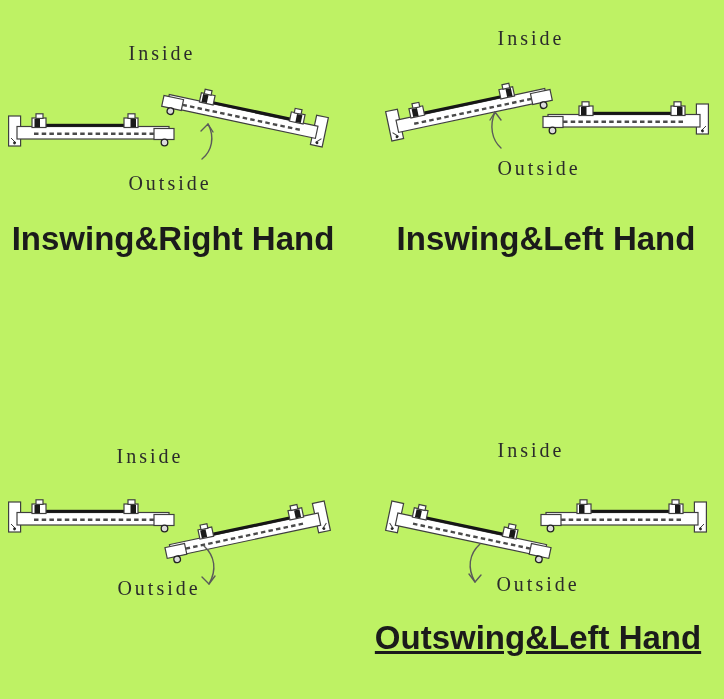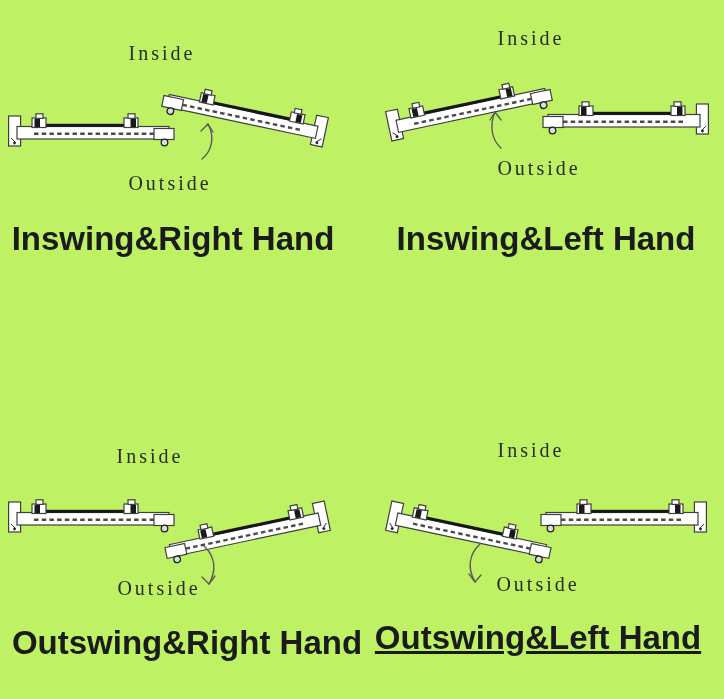--- a/index.html
+++ b/index.html
@@ -101,21 +101,20 @@
       <g transform="rotate(-12 321 97)">
         <use href="#door-sym" transform="translate(328,78) scale(-1,1)"></use>
       </g>
       <g class="arrow">
         <path d="M204 126 C215 136 217 150 209 164"></path>
         <path d="M209 164 L202 157 M209 164 L215 156"></path>
       </g>
     </svg>
     <div class="side-label" style="left:150px; top:26px;">Inside</div>
     <div class="side-label" style="left:159px; top:158px;">Outside</div>
-    <div class="caption" style="left:187px; top:206px;">Outswing&amp;Right Hand</div>
   </div>
 
   <div class="quadrant" style="left:362px; top:420px; width:362px; height:279px;">
     <svg class="drawing" width="362" height="279" viewBox="0 0 362 279">
       <g transform="rotate(12 33 97)">
         <use href="#door-sym" transform="translate(26,78)"></use>
       </g>
       <use href="#door-sym" transform="translate(345,78) scale(-1,1)"></use>
       <g class="arrow">
         <path d="M118 124 C107 134 105 148 113 162"></path>

